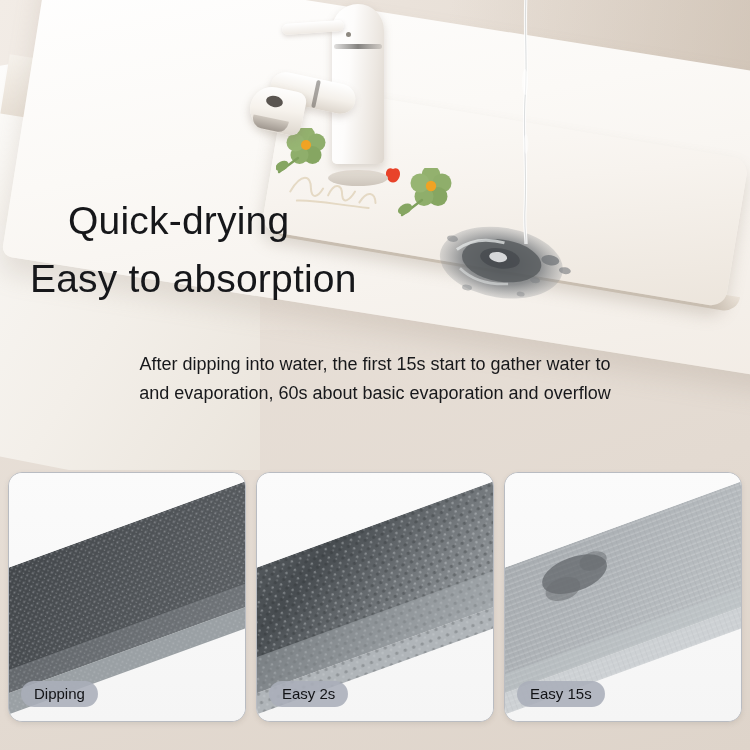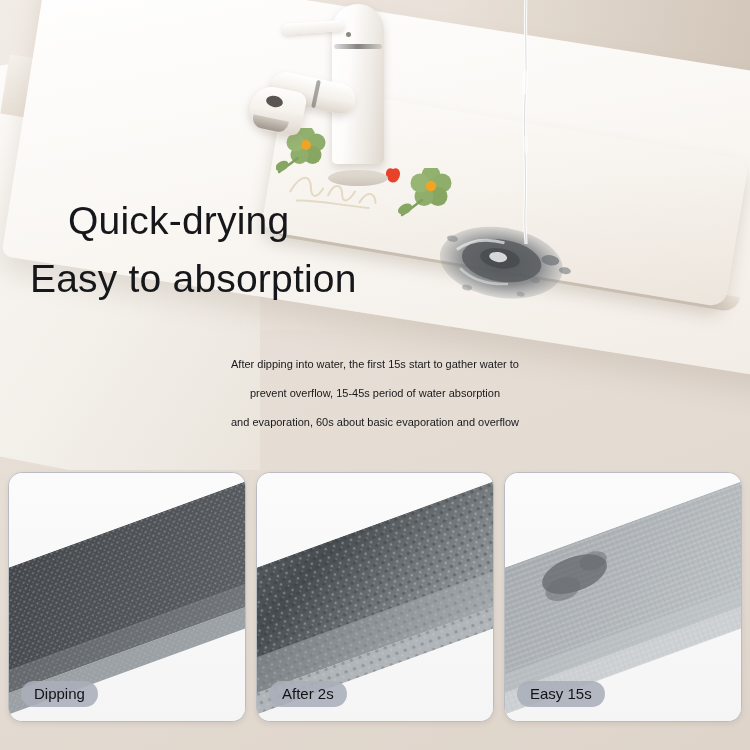--- a/index.html
+++ b/index.html
@@ -223,21 +223,21 @@
   }
   #headline-1 { left: 68px; top: 199px; }
   #headline-2 { left: 30px; top: 257px; }
 
   .body-copy {
     position: absolute;
     left: 0; top: 350px;
     width: 750px;
     text-align: center;
     color: #17181b;
-    font-size: 11px;
+    font-size: 18px;
     line-height: 29px;
   }
   .body-line { display: block; white-space: nowrap; }
 
   
   .panels {
     position: absolute;
     left: 0; top: 472px;
     width: 750px;
     height: 258px;
@@ -394,21 +394,20 @@
         <ellipse cx="6" cy="88" rx="3" ry="13" fill="#ffffff" opacity="0.55"></ellipse>
         <ellipse cx="7" cy="150" rx="2.4" ry="10" fill="#ffffff" opacity="0.45"></ellipse>
       </svg>
     </div>
 
     <div class="headline" id="headline-1">Quick-drying</div>
     <div class="headline" id="headline-2">Easy to absorption</div>
 
     <div class="body-copy">
       <span class="body-line">After dipping into water, the first 15s start to gather water to</span>
-      <span class="body-line">prevent overflow, 15-45s period of water absorption</span>
       <span class="body-line">and evaporation, 60s about basic evaporation and overflow</span>
     </div>
   </div>
 
   <div class="panels">
 
     <div class="panel">
       <div class="panel-photo">
         <div class="band" style="top:52px;">
           <svg width="400" height="150" viewBox="0 0 400 150" preserveAspectRatio="none">
@@ -454,21 +453,21 @@
               </pattern>
             </defs>
             <rect width="400" height="118" fill="url(#b2f)"></rect>
             <rect width="400" height="118" fill="url(#tex2)" opacity="0.8"></rect>
             <rect y="84" width="400" height="34" fill="#a8aeb2" opacity="0.50"></rect>
             <rect y="118" width="400" height="20" fill="#b0b5b9"></rect>
             <rect y="118" width="400" height="20" fill="url(#tex2)" opacity="0.55"></rect>
           </svg>
         </div>
       </div>
-      <div class="caption">After 2s</div>
+      <div class="caption">Easy 2s</div>
     </div>
 
     <div class="panel">
       <div class="panel-photo">
         <div class="band" style="top:52px;">
           <svg width="400" height="150" viewBox="0 0 400 150" preserveAspectRatio="none">
             <defs>
               <linearGradient id="b3f" x1="0" y1="0" x2="1" y2="0.4">
                 <stop offset="0%" stop-color="#a2a7ab"></stop>
                 <stop offset="50%" stop-color="#aeb3b7"></stop>

